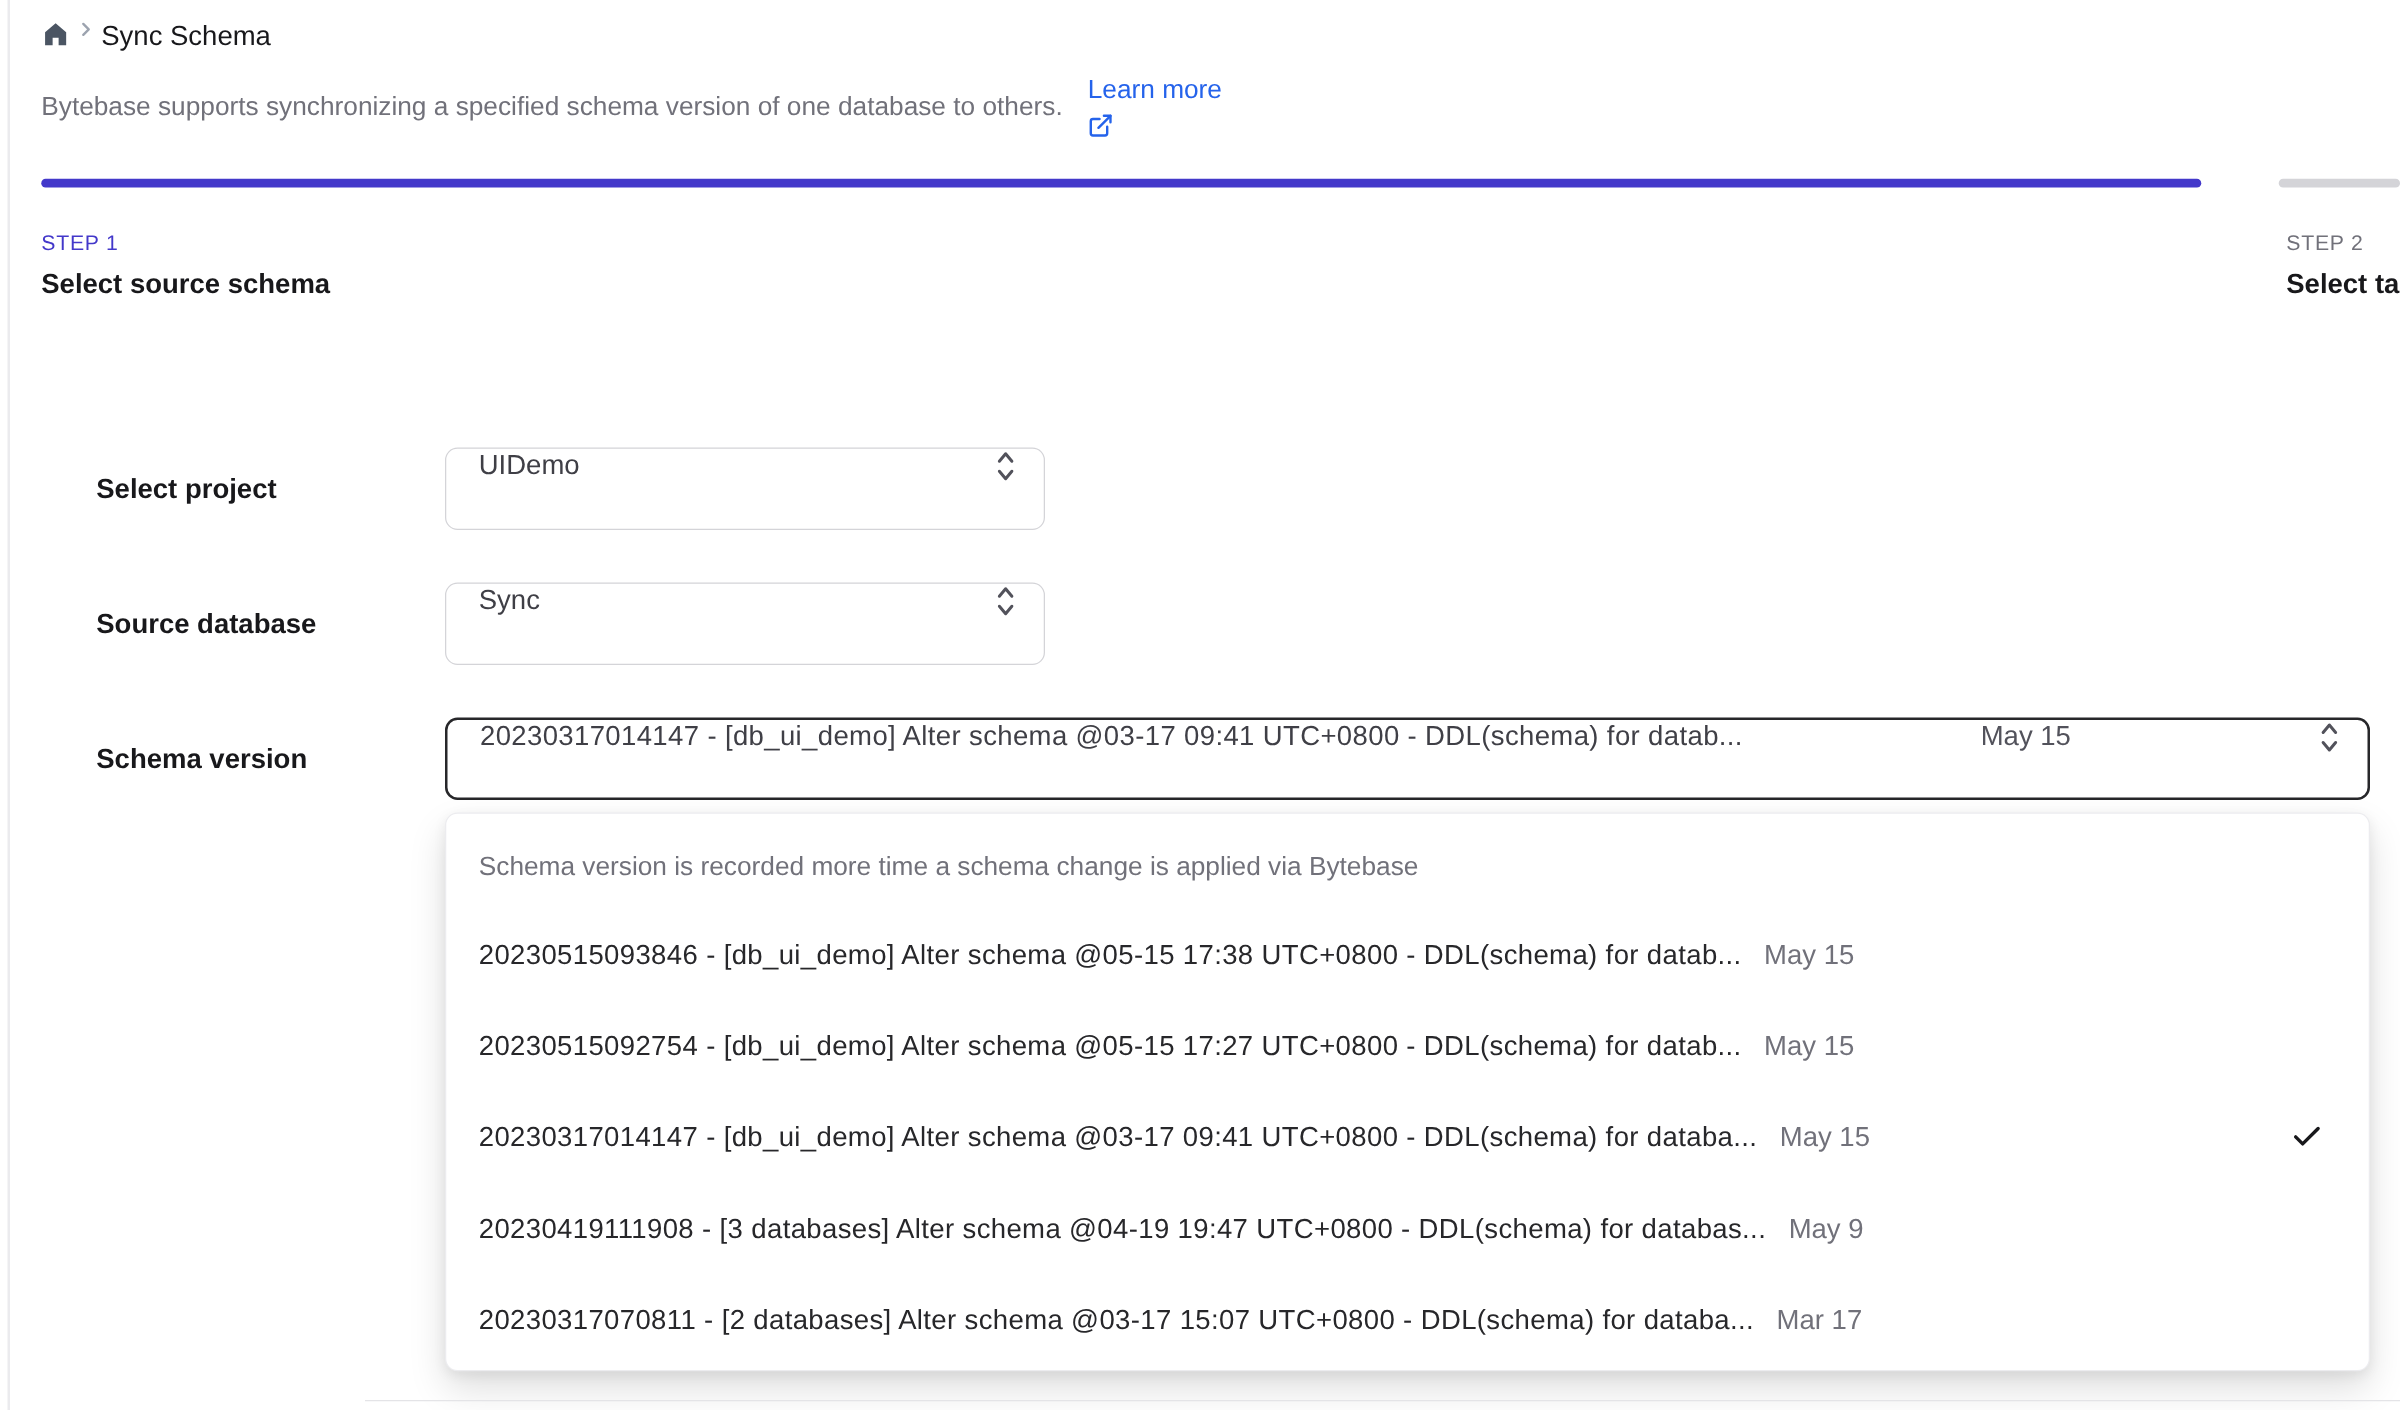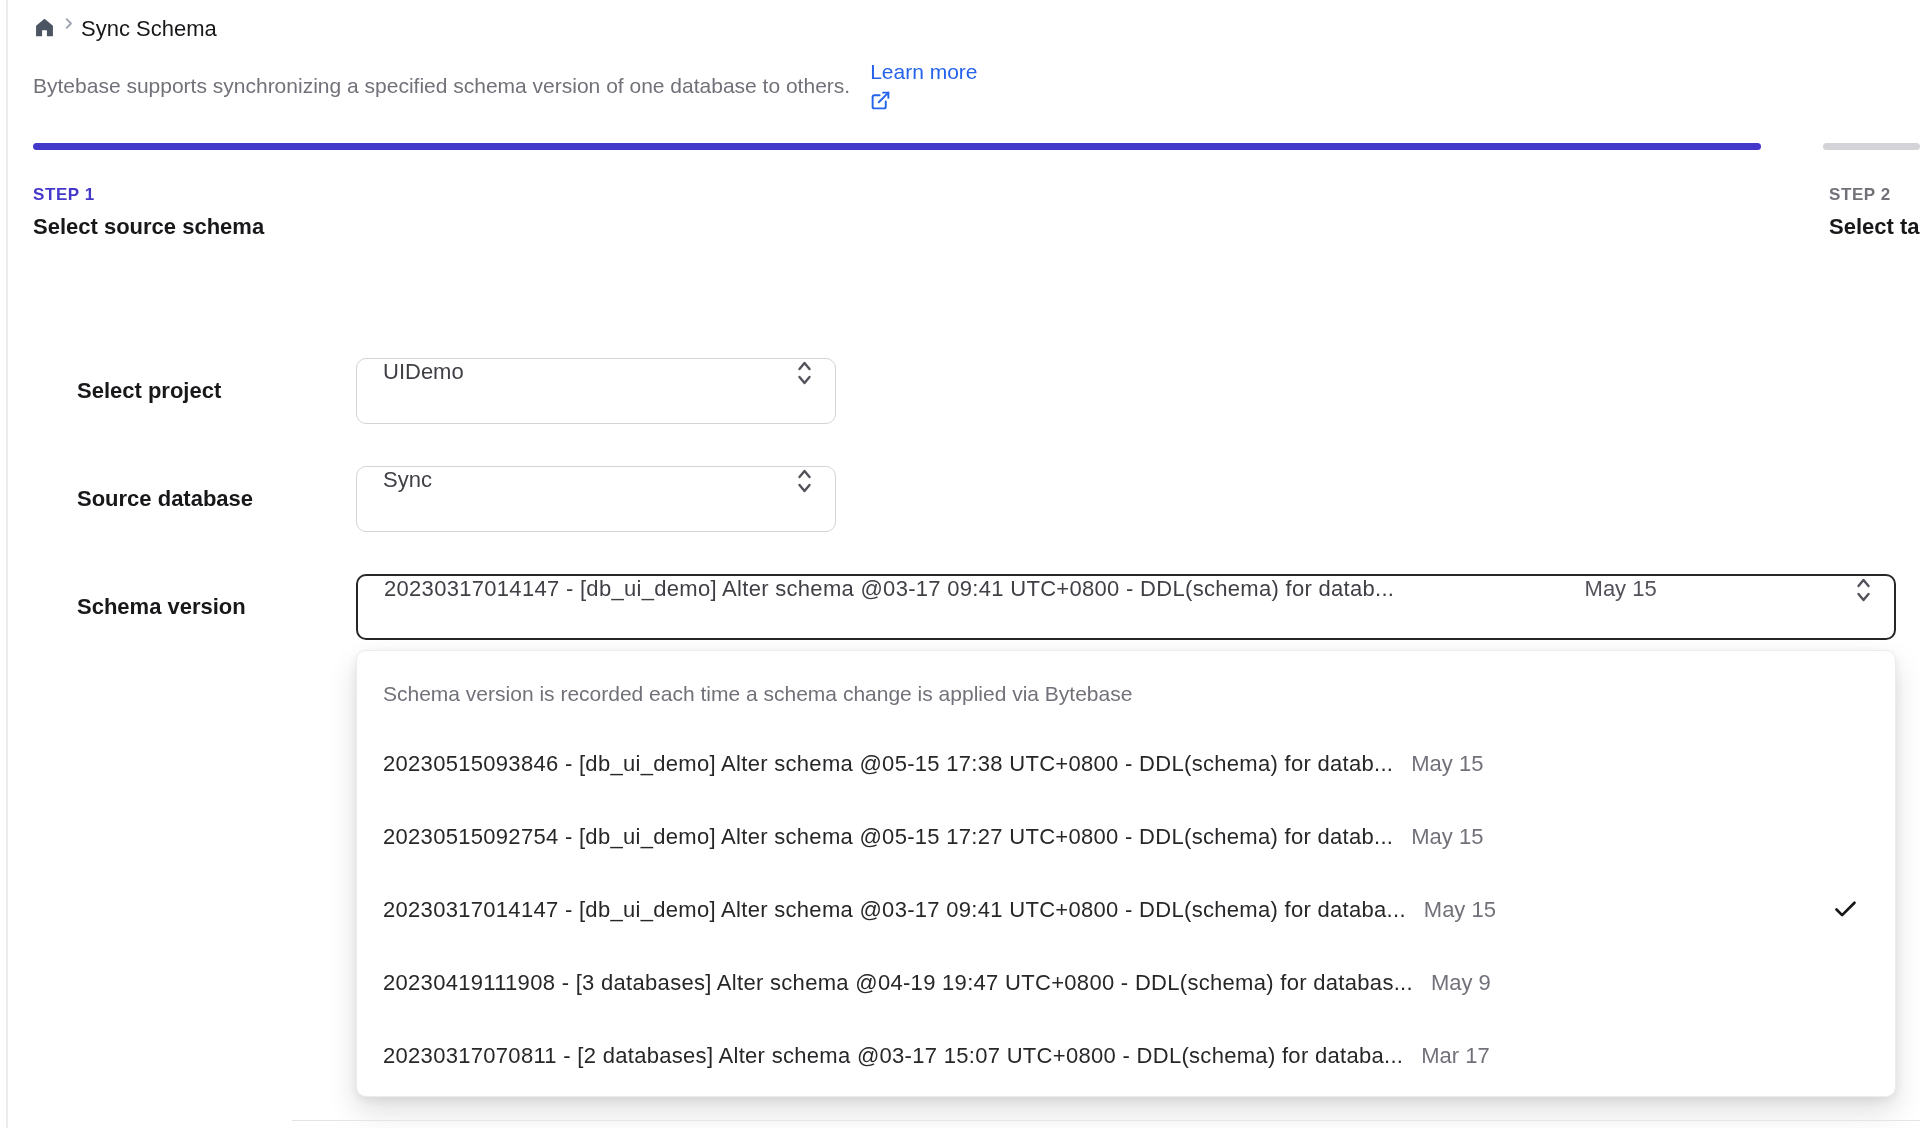--- a/index.html
+++ b/index.html
@@ -17,21 +17,21 @@
   .intro{position:absolute;left:33px;top:60px;font-size:21px;color:#71717a;display:flex;align-items:center;gap:20px;white-space:nowrap;}
   .intro a{color:#2563eb;text-decoration:none;display:inline-flex;align-items:flex-start;gap:6px;cursor:pointer;flex-direction:column;}
 
   
   .bar{position:absolute;top:143px;height:7px;border-radius:4px;}
   .bar.active{left:33px;width:1728px;background:#4338ca;}
   .bar.idle{left:1823px;width:97px;background:#d4d4d8;}
 
   
   .step{position:absolute;top:185px;}
-  .step .step-no{font-size:17px;font-weight:700;letter-spacing:.6px;}
+  .step .step-no{font-size:17px;font-weight:400;letter-spacing:.6px;}
   .step .step-title{font-size:22px;font-weight:600;color:#18181b;margin-top:9px;white-space:nowrap;}
   .step1{left:33px;}
   .step1 .step-no{color:#4338ca;}
   .step2{left:1829px;width:91px;overflow:hidden;}
   .step2 .step-no{color:#71717a;}
 
   
   .form-row{position:absolute;left:0;height:66px;width:1920px;}
   .row-project{top:358px;}
   .row-db{top:466px;}
@@ -143,21 +143,21 @@
       <span class="chev">
         <svg width="21" height="28" viewBox="0 0 20 28" fill="none" stroke="#52525b" stroke-width="2.4" stroke-linecap="round" stroke-linejoin="round">
             <polyline points="5 10 10 4 15 10"></polyline>
             <polyline points="5 18 10 24 15 18"></polyline>
           </svg>
       </span>
     </div>
   </div>
 
   <div class="panel">
-    <div class="dd-hint">Schema version is recorded each time a schema change is applied via Bytebase</div>
+    <div class="dd-hint">Schema version is recorded more time a schema change is applied via Bytebase</div>
 
     <div class="dd-option">
       <span class="dd-text">20230515093846 - [db_ui_demo] Alter schema @05-15 17:38 UTC+0800 - DDL(schema) for datab...</span>
       <span class="dd-date">May 15</span>
     </div>
 
     <div class="dd-option">
       <span class="dd-text">20230515092754 - [db_ui_demo] Alter schema @05-15 17:27 UTC+0800 - DDL(schema) for datab...</span>
       <span class="dd-date">May 15</span>
     </div>

